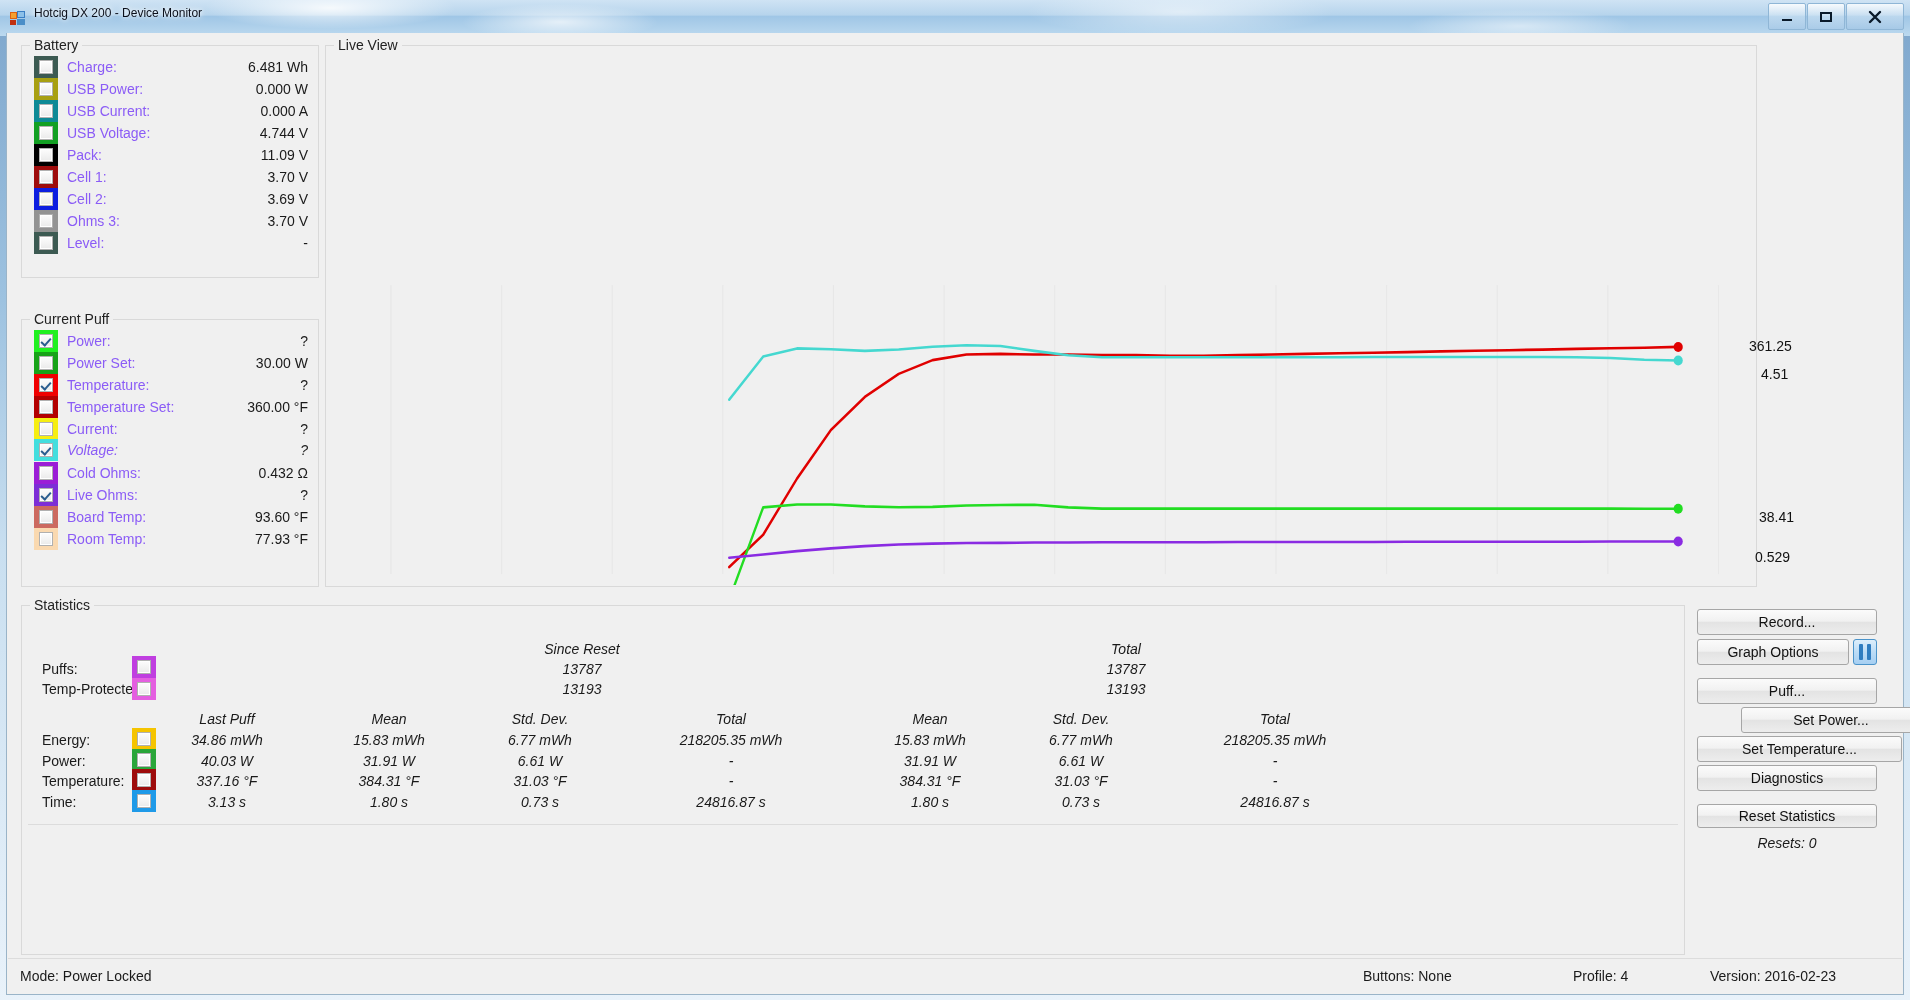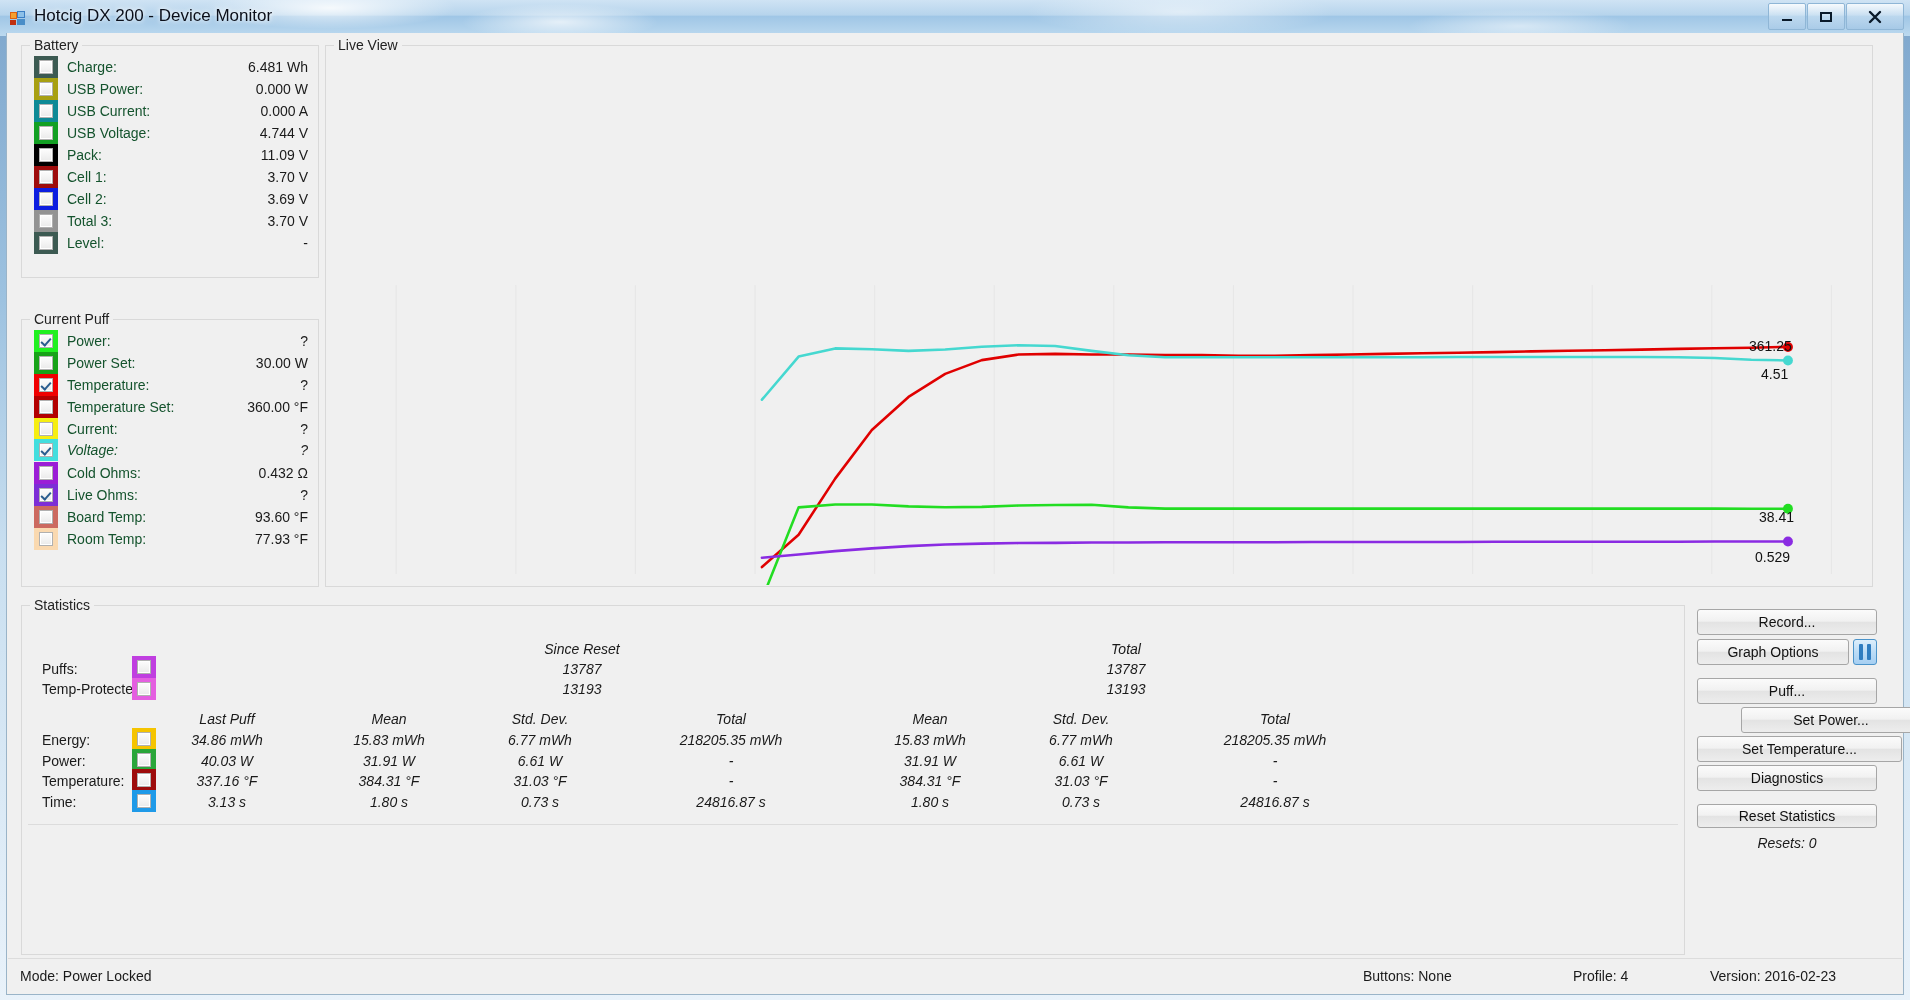--- a/index.html
+++ b/index.html
@@ -27,21 +27,21 @@
       radial-gradient(ellipse 180px 30px at 330px 8px, rgba(255,255,255,.85), rgba(255,255,255,0) 70%),
       radial-gradient(ellipse 140px 26px at 560px 22px, rgba(255,255,255,.7), rgba(255,255,255,0) 70%),
       radial-gradient(ellipse 220px 34px at 1180px 12px, rgba(255,255,255,.55), rgba(255,255,255,0) 70%),
       radial-gradient(ellipse 160px 24px at 1520px 26px, rgba(255,255,255,.5), rgba(255,255,255,0) 70%);
   }
   .app-icon {
     position: absolute; left: 9px; top: 9px; width: 18px; height: 18px;
   }
   .title-text {
     position: absolute; left: 34px; top: 6px;
-    font-size: 17px; color: #0b0f1a;
+    font-size: 12px; color: #0b0f1a;
     text-shadow: 0 0 4px rgba(255,255,255,.95), 0 0 8px rgba(255,255,255,.9);
     white-space: nowrap;
   }
   .wbtns { position: absolute; right: 6px; top: 3px; display: flex; gap: 1px; }
   .wbtn {
     width: 36px; height: 25px;
     border: 1px solid #8fb6d6;
     background: linear-gradient(to bottom, rgba(255,255,255,.85), rgba(208,228,244,.6) 50%, rgba(166,200,230,.65));
     display: flex; align-items: center; justify-content: center;
     border-radius: 2px;
@@ -95,21 +95,21 @@
   .cbx.checked::after {
     content: "";
     position: absolute; left: 3px; top: 1px;
     width: 4px; height: 8px;
     border: solid #2a5d8f;
     border-width: 0 2px 2px 0;
     transform: rotate(42deg);
   }
   .rlabel {
     position: absolute; left: 45px;
-    font-size: 14px; color: #14532d; white-space: nowrap;
+    font-size: 14px; color: #8b5cf6; white-space: nowrap;
   }
   .rvalue {
     position: absolute; right: 10px;
     font-size: 14px; color: #1a1a1a; white-space: nowrap;
   }
 
   
   #graph-panel { position: absolute; }
   .graph-canvas { position: absolute; left: 1px; top: 10px; right: 1px; bottom: 1px; }
   .graph-canvas svg { display: block; width: 100%; height: 100%; }
@@ -244,21 +244,21 @@
             <div class="swatch" style="background: rgb(13, 30, 224);">
               <div class="cbx"></div>
             </div>
             <div class="rlabel">Cell 2:</div>
             <div class="rvalue">3.69 V</div>
           </div>
           <div class="row" style="top: 164px;">
             <div class="swatch" style="background: rgb(147, 147, 147);">
               <div class="cbx"></div>
             </div>
-            <div class="rlabel">Total 3:</div>
+            <div class="rlabel">Ohms 3:</div>
             <div class="rvalue">3.70 V</div>
           </div>
           <div class="row" style="top: 186px;">
             <div class="swatch" style="background: rgb(60, 90, 82);">
               <div class="cbx"></div>
             </div>
             <div class="rlabel">Level:</div>
             <div class="rvalue">-</div>
           </div>
         </div>
@@ -333,21 +333,21 @@
           <div class="row" style="top: 208px;">
             <div class="swatch" style="background: rgb(250, 217, 176);">
               <div class="cbx"></div>
             </div>
             <div class="rlabel">Room Temp:</div>
             <div class="rvalue">77.93 °F</div>
           </div>
         </div>
     </div>
 
-    <div class="group" id="graph-panel" style="left:318px; top:12px; width:1548px; height:542px;">
+    <div class="group" id="graph-panel" style="left:318px; top:12px; width:1432px; height:542px;">
       <div class="grouplabel">Live View</div>
       <div class="graph-canvas">
         <svg id="chart-svg" viewBox="0 0 1562 531" preserveAspectRatio="none">
             <line x1="70" y1="230" x2="70" y2="520" stroke="#e6e6e6" stroke-width="1"></line>
             <line x1="191" y1="230" x2="191" y2="520" stroke="#e6e6e6" stroke-width="1"></line>
             <line x1="312" y1="230" x2="312" y2="520" stroke="#e6e6e6" stroke-width="1"></line>
             <line x1="433" y1="230" x2="433" y2="520" stroke="#e6e6e6" stroke-width="1"></line>
             <line x1="554" y1="230" x2="554" y2="520" stroke="#e6e6e6" stroke-width="1"></line>
             <line x1="675" y1="230" x2="675" y2="520" stroke="#e6e6e6" stroke-width="1"></line>
             <line x1="796" y1="230" x2="796" y2="520" stroke="#e6e6e6" stroke-width="1"></line>

